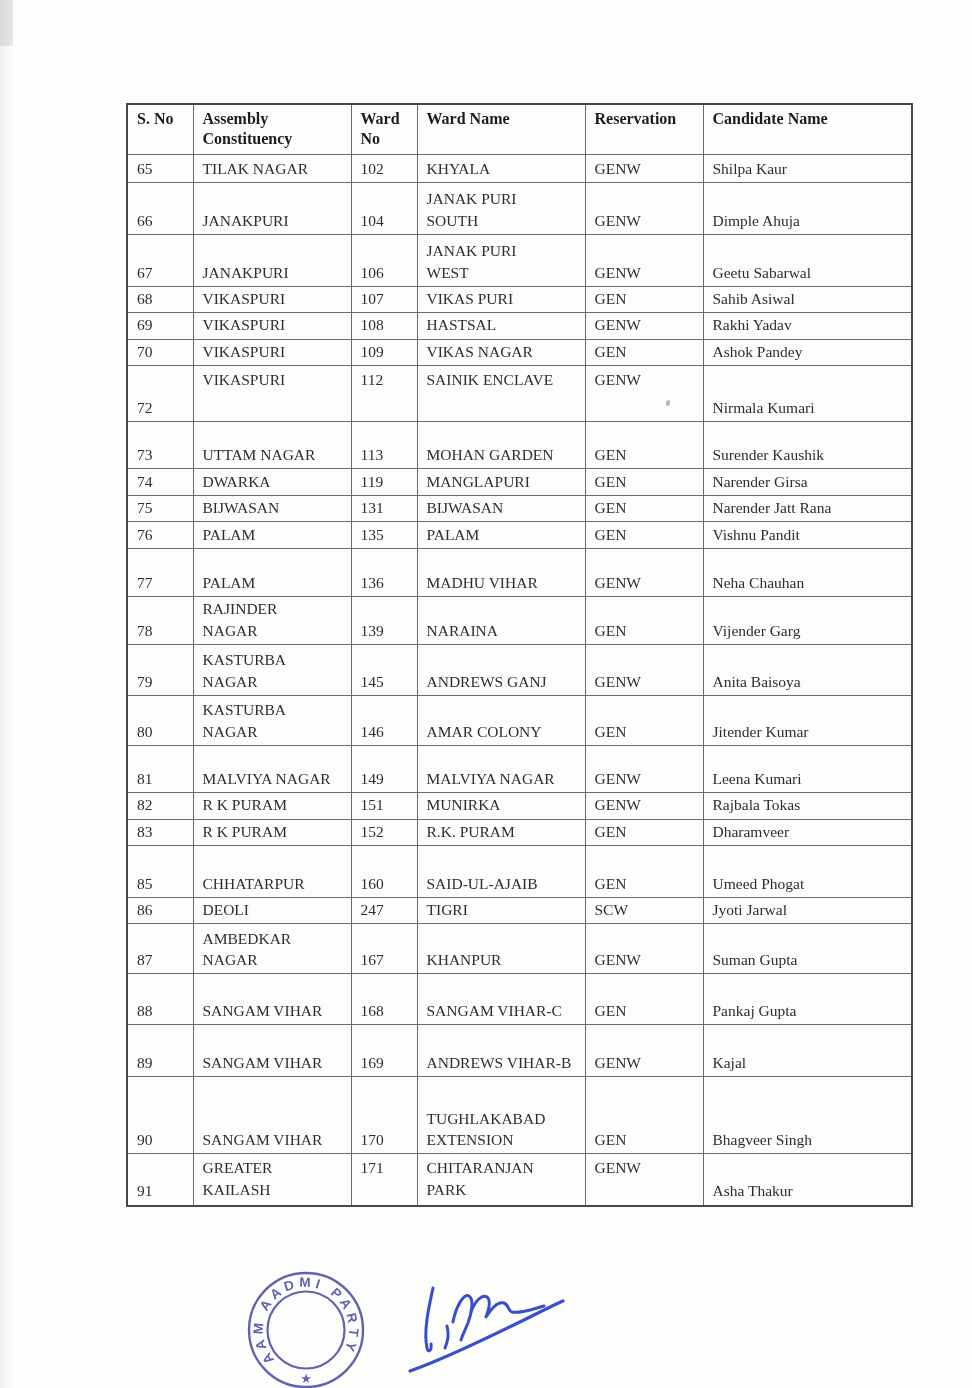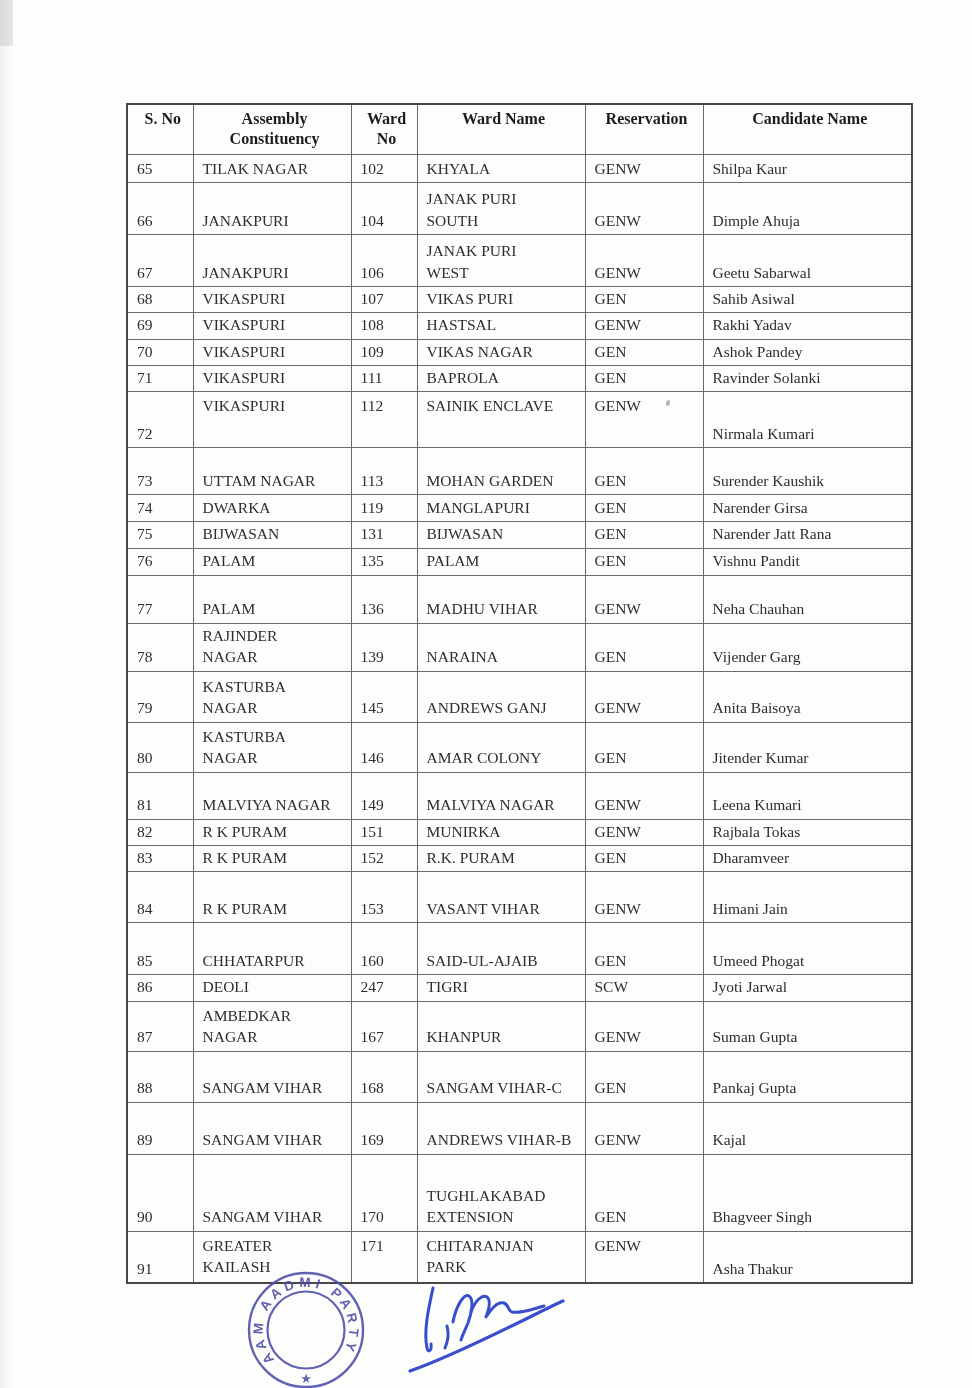--- a/index.html
+++ b/index.html
@@ -23,21 +23,21 @@
   table.roster {
     position:absolute; left:126px; top:103px; width:785px;
     border-collapse:collapse; table-layout:fixed;
     border:2px solid #474747;
   }
   .roster th, .roster td { border:1.5px solid #6b6b6b; }
   .roster thead tr { height:48px; }
   .roster th {
     font-family:"Liberation Serif", serif;
     font-weight:bold; font-size:16px; line-height:1.28;
-    color:#1c1c1c; text-align:center; vertical-align:top;
+    color:#1c1c1c; text-align:left; vertical-align:top;
     padding:4px 4px 4px 9px;
   }
   .roster td {
     font-family:"Liberation Serif", serif;
     font-size:15.5px; line-height:1.38; color:#2d2d2d;
     text-align:left; vertical-align:bottom;
     padding:1px 4px 3px 9px;
     white-space:pre-line;
     overflow:hidden;
   }
@@ -122,28 +122,20 @@
           <td>Rakhi Yadav</td>
         </tr>
         <tr style="height: 25px;">
           <td>70</td>
           <td>VIKASPURI</td>
           <td>109</td>
           <td>VIKAS NAGAR</td>
           <td>GEN</td>
           <td>Ashok Pandey</td>
         </tr>
-        <tr style="height: 25px;">
-          <td>71</td>
-          <td>VIKASPURI</td>
-          <td>111</td>
-          <td>BAPROLA</td>
-          <td>GEN</td>
-          <td>Ravinder Solanki</td>
-        </tr>
         <tr style="height: 56px;">
           <td>72</td>
           <td class="va-top">VIKASPURI</td>
           <td class="va-top">112</td>
           <td class="va-top">SAINIK ENCLAVE</td>
           <td class="va-top">GENW</td>
           <td>Nirmala Kumari</td>
         </tr>
         <tr style="height: 47px;">
           <td>73</td>
@@ -228,28 +220,20 @@
           <td>GENW</td>
           <td>Rajbala Tokas</td>
         </tr>
         <tr style="height: 25px;">
           <td>83</td>
           <td>R K PURAM</td>
           <td>152</td>
           <td>R.K. PURAM</td>
           <td>GEN</td>
           <td>Dharamveer</td>
-        </tr>
-        <tr style="height: 51px;">
-          <td>84</td>
-          <td>R K PURAM</td>
-          <td>153</td>
-          <td>VASANT VIHAR</td>
-          <td>GENW</td>
-          <td>Himani Jain</td>
         </tr>
         <tr style="height: 52px;">
           <td>85</td>
           <td>CHHATARPUR</td>
           <td>160</td>
           <td>SAID-UL-AJAIB</td>
           <td>GEN</td>
           <td>Umeed Phogat</td>
         </tr>
         <tr style="height: 26px;">

